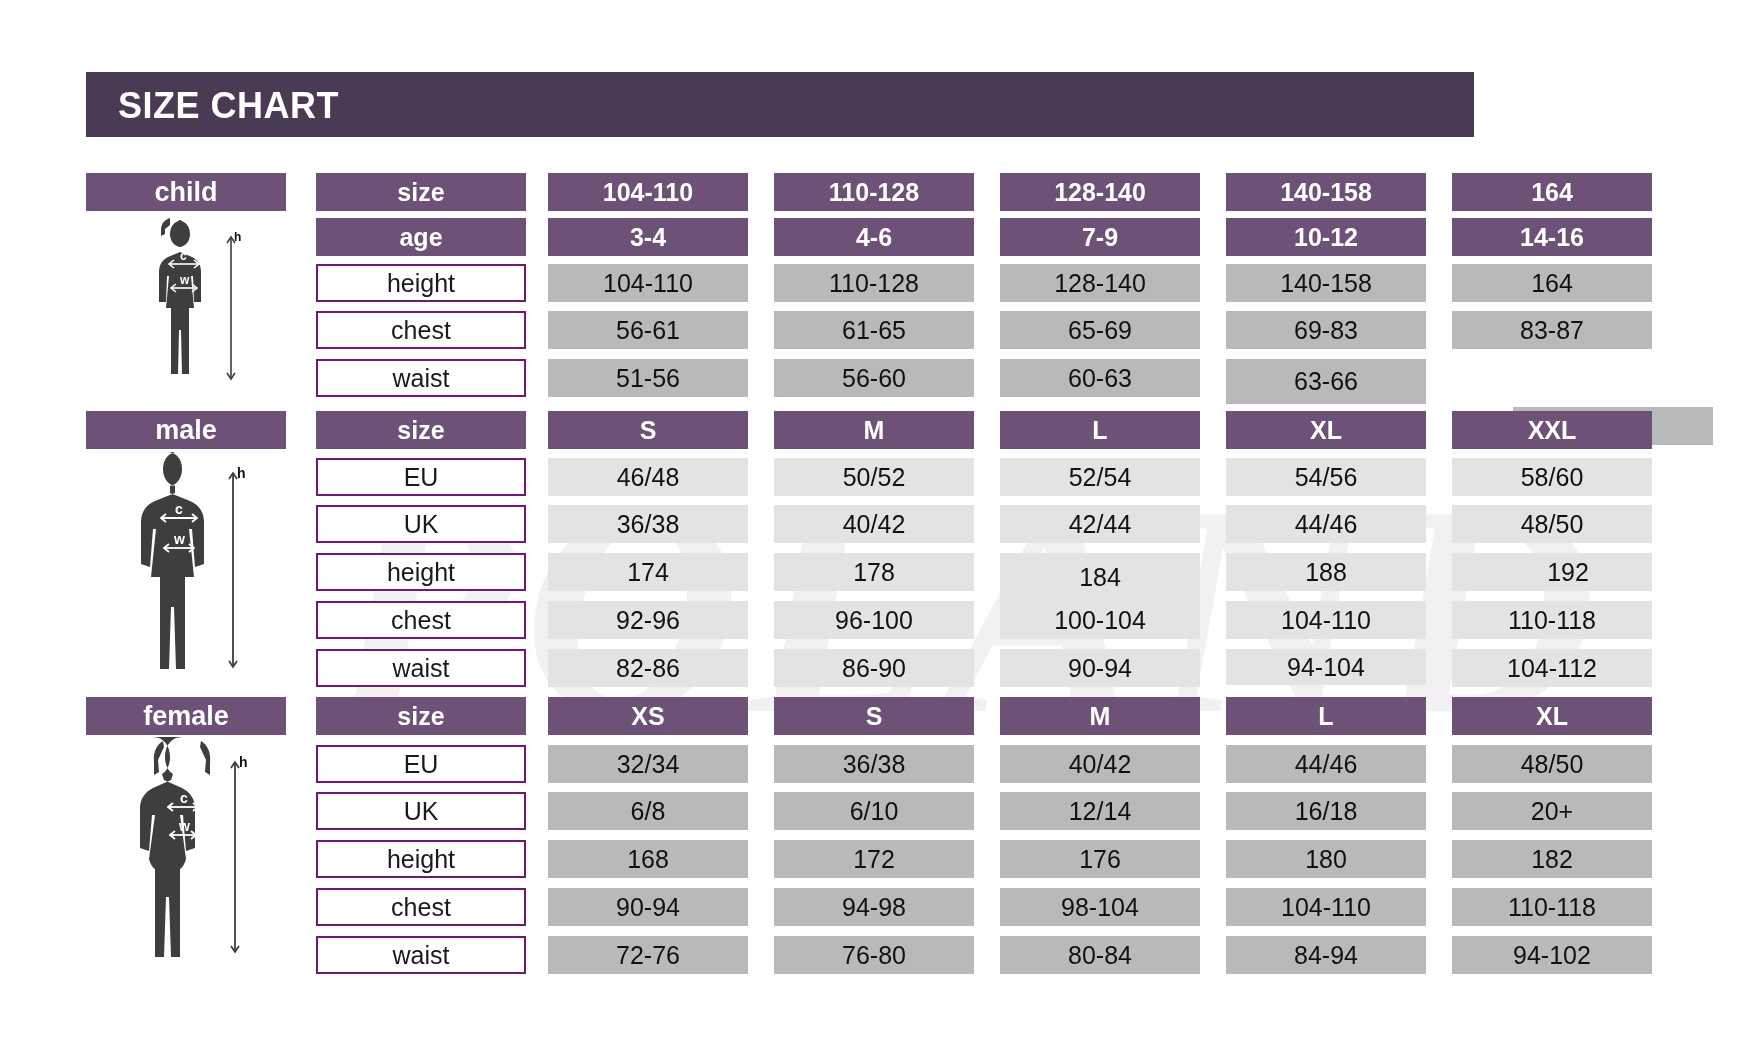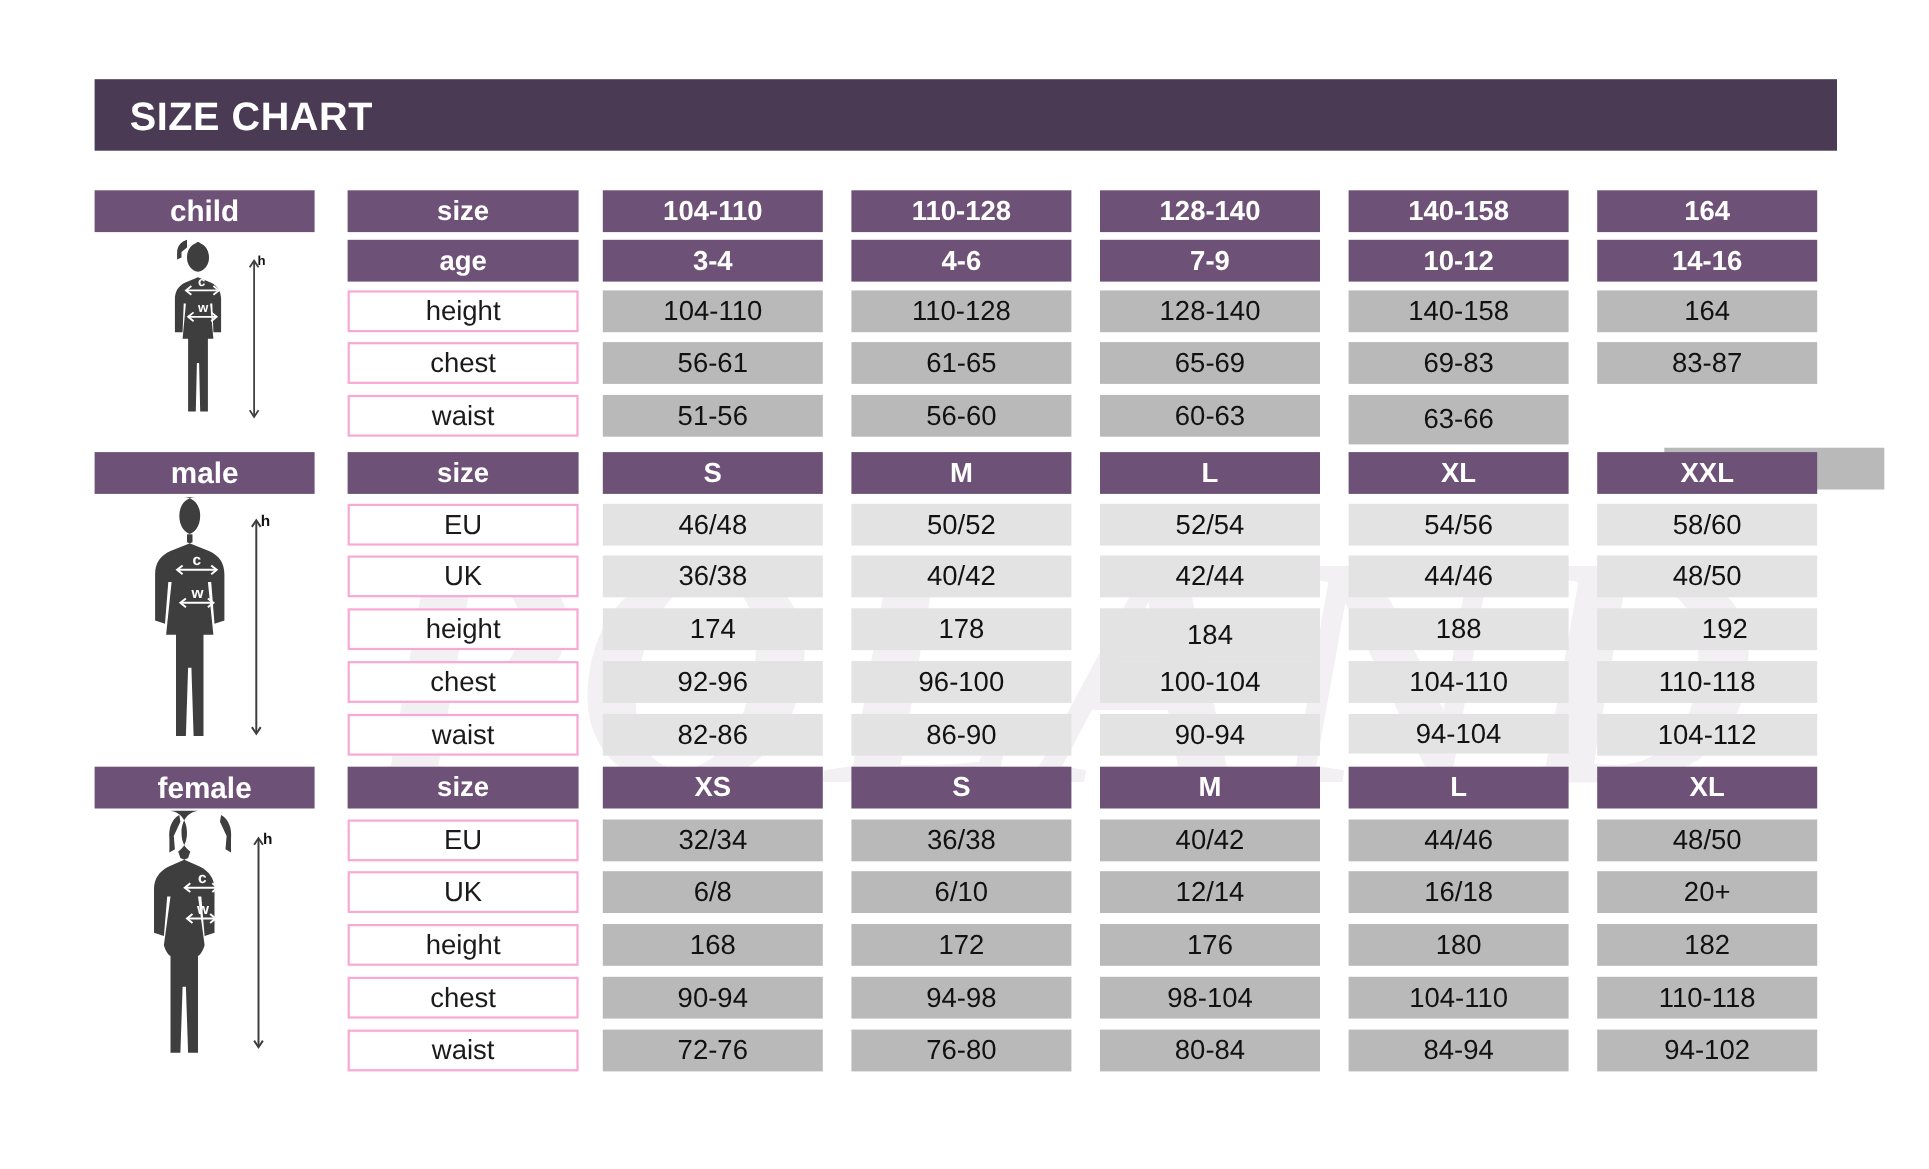--- a/index.html
+++ b/index.html
@@ -39,21 +39,21 @@
     text-align: center;
     user-select: none;
     z-index: 0;
   }
 
   
   .title-bar {
     position: absolute;
     left: 86px;
     top: 72px;
-    width: 1584px;
+    width: 1388px;
     height: 65px;
     background: #4a3a54;
     z-index: 2;
   }
   .title-bar .title-text {
     position: absolute;
     left: 32px;
     top: 13px;
     font-size: 36px;
     font-weight: bold;
@@ -71,21 +71,21 @@
     font-size: 25px;
     z-index: 2;
   }
   .cell.purple {
     background: #6d5176;
     color: #ffffff;
     font-weight: bold;
   }
   .cell.label-white {
     background: #ffffff;
-    border: 2px solid #f9a8d4;
+    border: 2px solid #701a75;
     color: #1a1a1a;
   }
   .cell.grey {
     background: #b9b9b9;
     color: #111111;
   }
   .cell.grey-light {
     background: #e3e3e3;
     color: #111111;
   }

